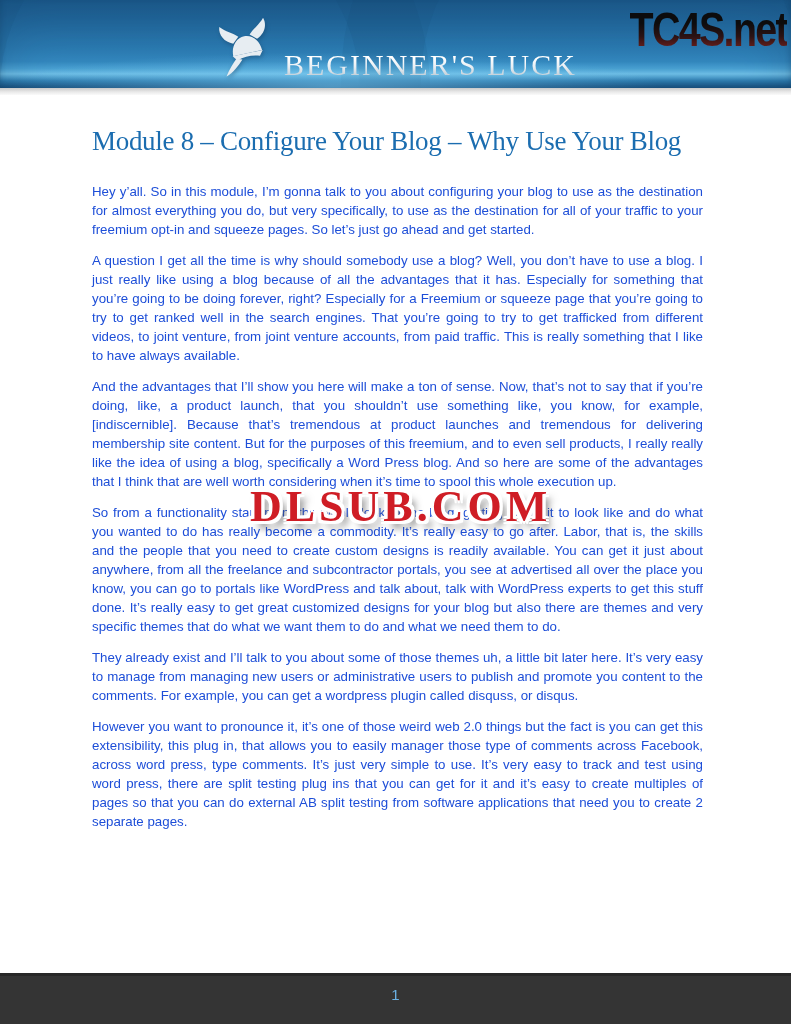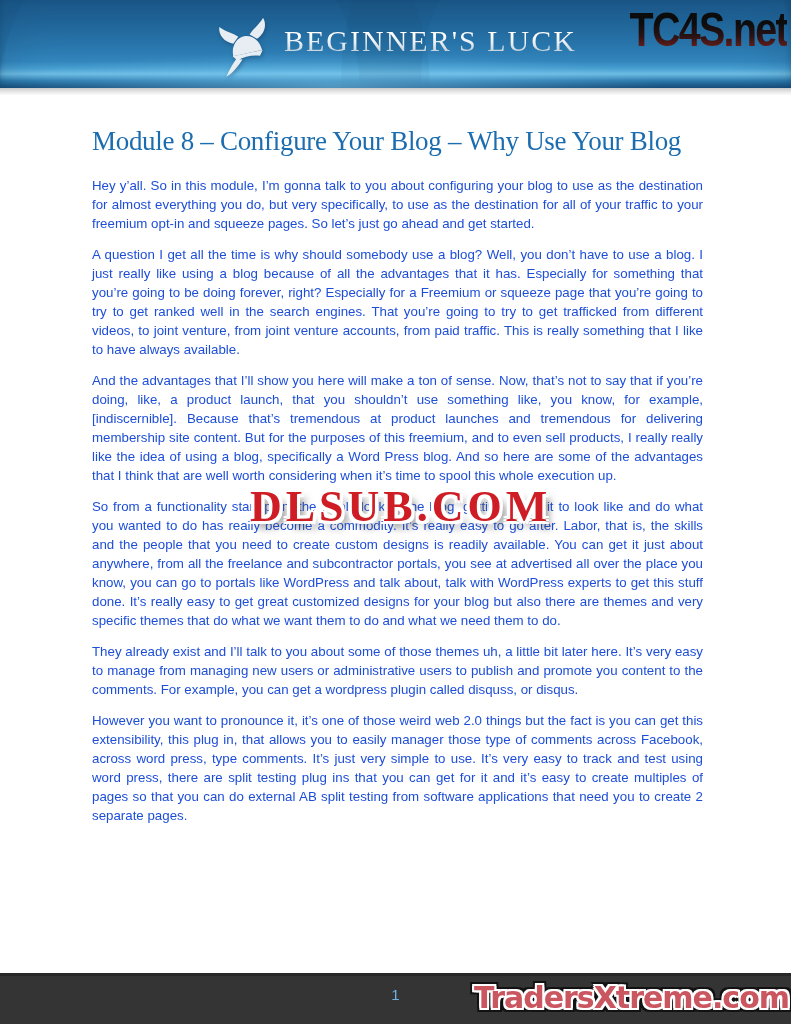--- a/index.html
+++ b/index.html
@@ -36,21 +36,21 @@
     position: absolute; right: -90px; top: -190px;
     width: 540px; height: 540px; border-radius: 50%;
     border: 80px solid rgba(18,65,105,0.10);
   }
   .helmet {
     position: absolute; left: 212px; top: 18px;
     width: 70px; height: 64px;
     filter: drop-shadow(1px 2px 2px rgba(20,60,95,0.45));
   }
   .site-title {
-    position: absolute; left: 284px; top: 24px;
+    position: absolute; left: 284px; top: 48px;
     font-family: "Liberation Serif", serif;
     font-size: 30px; letter-spacing: 2px; font-weight: normal;
     color: #eef3f7;
     text-shadow: 0 2px 3px rgba(15,55,90,0.5);
     white-space: nowrap;
   }
   @supports (-webkit-background-clip: text) {
     .site-title {
       background: linear-gradient(180deg, #ffffff 30%, #e9eff4 55%, #a9bac6 100%);
       -webkit-background-clip: text; background-clip: text;
@@ -75,21 +75,21 @@
   .banner-strip {
     height: 7px;
     background: linear-gradient(180deg, #c9c9c9 0%, #e9e9e9 55%, #fafafa 100%);
   }
 
   
   .content {
     padding: 0 88px 0 92px;
   }
   .doc-title {
-    margin: 29px 0 18px;
+    margin: 29px 0 24px;
     font-family: "Liberation Serif", serif;
     font-weight: 500;
     font-size: 27px;
     line-height: 34px;
     letter-spacing: -0.3px;
     color: #1b6db0;
   }
   .content p {
     margin: 0 0 12px;
     font-size: 13.3px;
@@ -170,16 +170,15 @@
     <p>And the advantages that I’ll show you here will make a ton of sense. Now, that’s not to say that if you’re doing, like, a product launch, that you shouldn’t use something like, you know, for example, [indiscernible]. Because that’s tremendous at product launches and tremendous for delivering membership site content. But for the purposes of this freemium, and to even sell products, I really really like the idea of using a blog, specifically a Word Press blog. And so here are some of the advantages that I think that are well worth considering when it’s time to spool this whole execution up.</p>
     <p>So from a functionality standpoint the whole look of the blog, getting to get it to look like and do what you wanted to do has really become a commodity. It’s really easy to go after. Labor, that is, the skills and the people that you need to create custom designs is readily available. You can get it just about anywhere, from all the freelance and subcontractor portals, you see at advertised all over the place you know, you can go to portals like WordPress and talk about, talk with WordPress experts to get this stuff done. It’s really easy to get great customized designs for your blog but also there are themes and very specific themes that do what we want them to do and what we need them to do.</p>
     <p>They already exist and I’ll talk to you about some of those themes uh, a little bit later here. It’s very easy to manage from managing new users or administrative users to publish and promote you content to the comments. For example, you can get a wordpress plugin called disquss, or disqus.</p>
     <p>However you want to pronounce it, it’s one of those weird web 2.0 things but the fact is you can get this extensibility, this plug in, that allows you to easily manager those type of comments across Facebook, across word press, type comments. It’s just very simple to use. It’s very easy to track and test using word press, there are split testing plug ins that you can get for it and it’s easy to create multiples of pages so that you can do external AB split testing from software applications that need you to create 2 separate pages.</p>
   </div>
 
   <div class="dlsub">DLSUB.COM</div>
 
   <div class="footer">
     <div class="page-number">1</div>
-    <div class="traders">TradersXtreme.com</div>
   </div>
 
 </div>
 
 </body></html>

